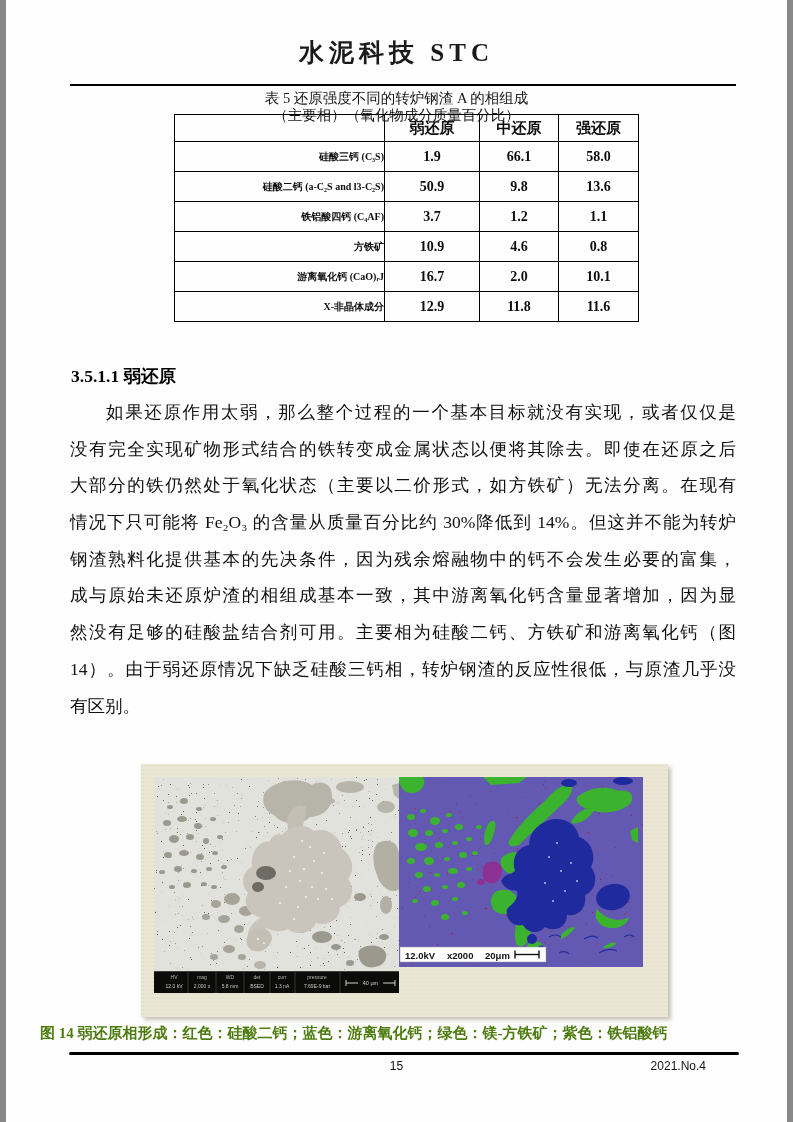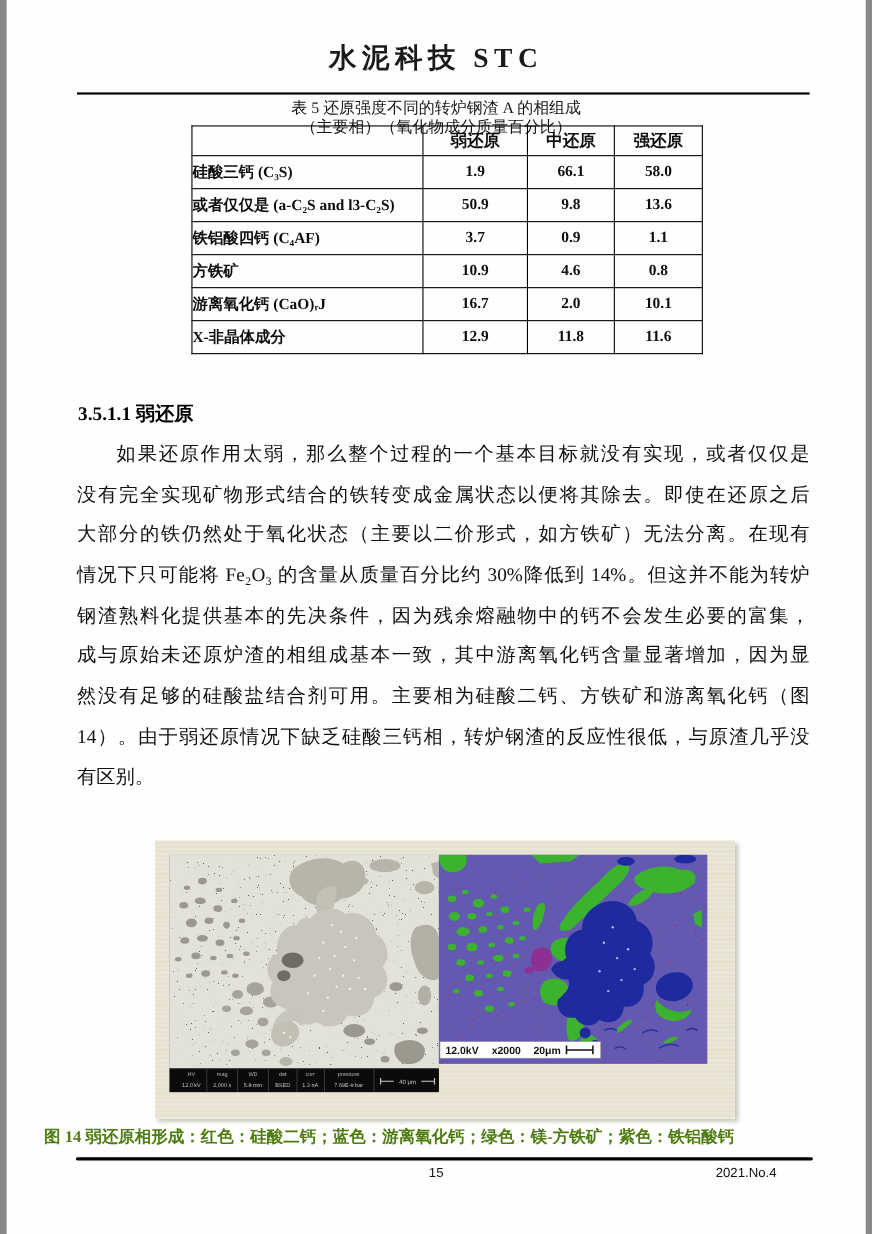--- a/index.html
+++ b/index.html
@@ -14,21 +14,21 @@
   .tcap{left:0;width:100%;text-align:center;font-size:14.5px;color:#151515;}
   .tcap1{top:89px;}
   .tcap2{top:106px;}
   
   table.phase{position:absolute;top:114px;left:168px;width:464px;border-collapse:collapse;
               table-layout:fixed;}
   table.phase td,table.phase th{border:1.6px solid #000;font-weight:bold;color:#0d0d0d;
               padding:0;vertical-align:middle;overflow:hidden;white-space:nowrap;}
   table.phase th{height:26px;font-size:15px;}
   table.phase td{height:29px;}
-  td.lab{font-size:14px;text-align:left;padding-left:6px;}
+  td.lab{font-size:10px;text-align:right;padding-left:6px;}
   td.num{font-size:14px;text-align:center;}
   col.c1{width:210px;} col.c2{width:95px;} col.c3{width:79px;} col.c4{width:80px;}
   
   .sec-heading{top:364px;left:65px;font-size:17.5px;font-weight:bold;color:#000;}
   .para{top:394px;left:64px;width:666px;font-size:17.5px;line-height:36.7px;color:#101010;}
   .bline{height:36.7px;text-align:justify;text-align-last:justify;text-justify:inter-character;}
   .bline.first{text-indent:36px;}
   .bline.last{text-align-last:left;}
   
   .fig-panel{top:764px;left:135px;width:527px;height:253px;
@@ -72,29 +72,29 @@
       <th>中还原</th>
       <th>强还原</th>
     </tr>
     <tr>
       <td class="lab">硅酸三钙  (C₃S)</td>
       <td class="num">1.9</td>
       <td class="num">66.1</td>
       <td class="num">58.0</td>
     </tr>
     <tr>
-      <td class="lab">或者仅仅是  (a-C₂S and l3-C₂S)</td>
+      <td class="lab">硅酸二钙  (a-C₂S and l3-C₂S)</td>
       <td class="num">50.9</td>
       <td class="num">9.8</td>
       <td class="num">13.6</td>
     </tr>
     <tr>
       <td class="lab">铁铝酸四钙  (C₄AF)</td>
       <td class="num">3.7</td>
-      <td class="num">0.9</td>
+      <td class="num">1.2</td>
       <td class="num">1.1</td>
     </tr>
     <tr>
       <td class="lab">方铁矿</td>
       <td class="num">10.9</td>
       <td class="num">4.6</td>
       <td class="num">0.8</td>
     </tr>
     <tr>
       <td class="lab">游离氧化钙  (CaO)ᵣJ</td>

